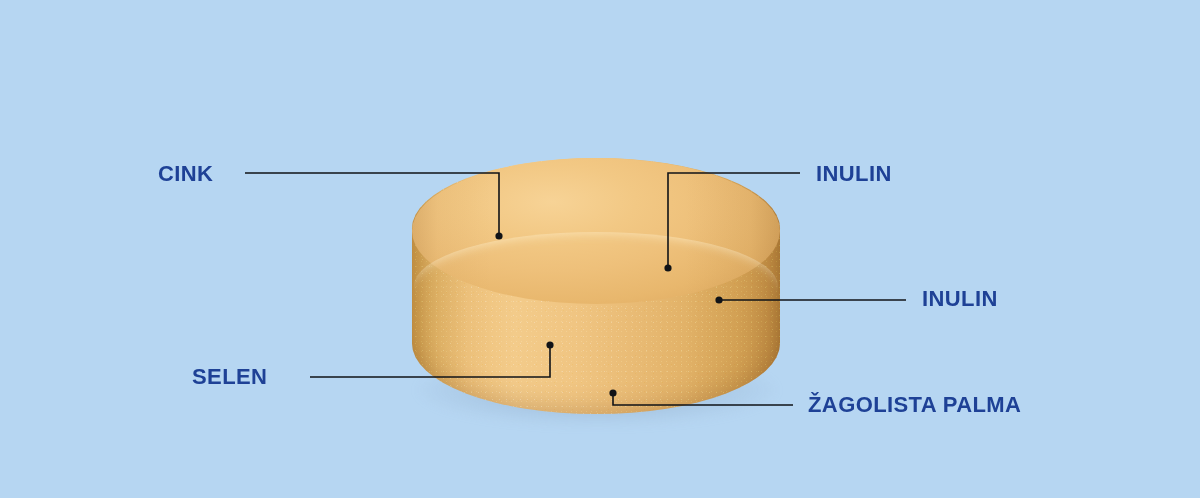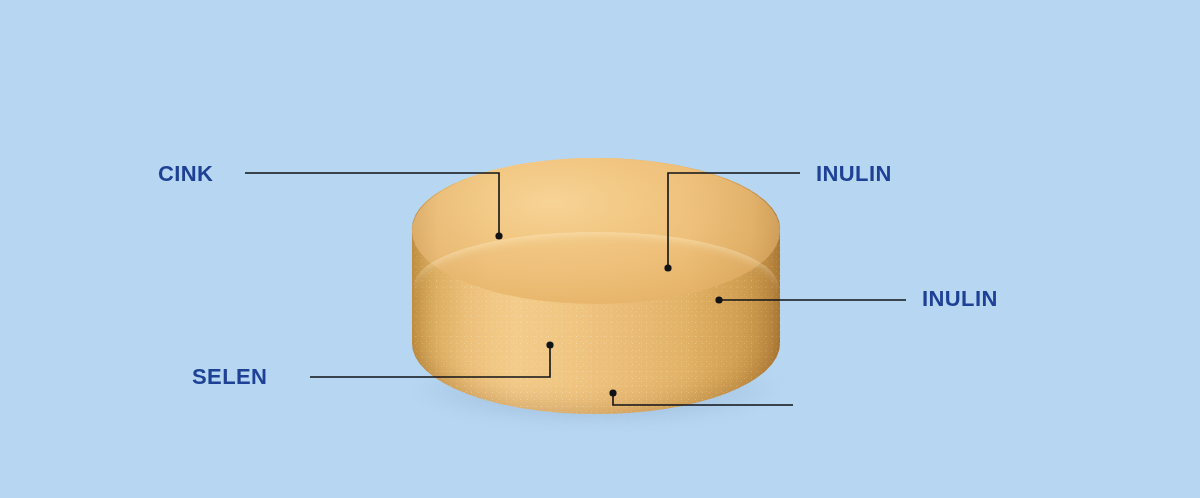--- a/index.html
+++ b/index.html
@@ -232,14 +232,15 @@
   </svg>
 
   <div class="callout-label label-cink">CINK</div>
 
   <div class="callout-label label-selen">SELEN</div>
 
   <div class="callout-label label-inulin">INULIN</div>
 
   <div class="callout-label label-likopen">INULIN</div>
 
+  <div class="callout-label label-zagolista">ŽAGOLISTA PALMA</div>
 
 </div>
 
 </body></html>

